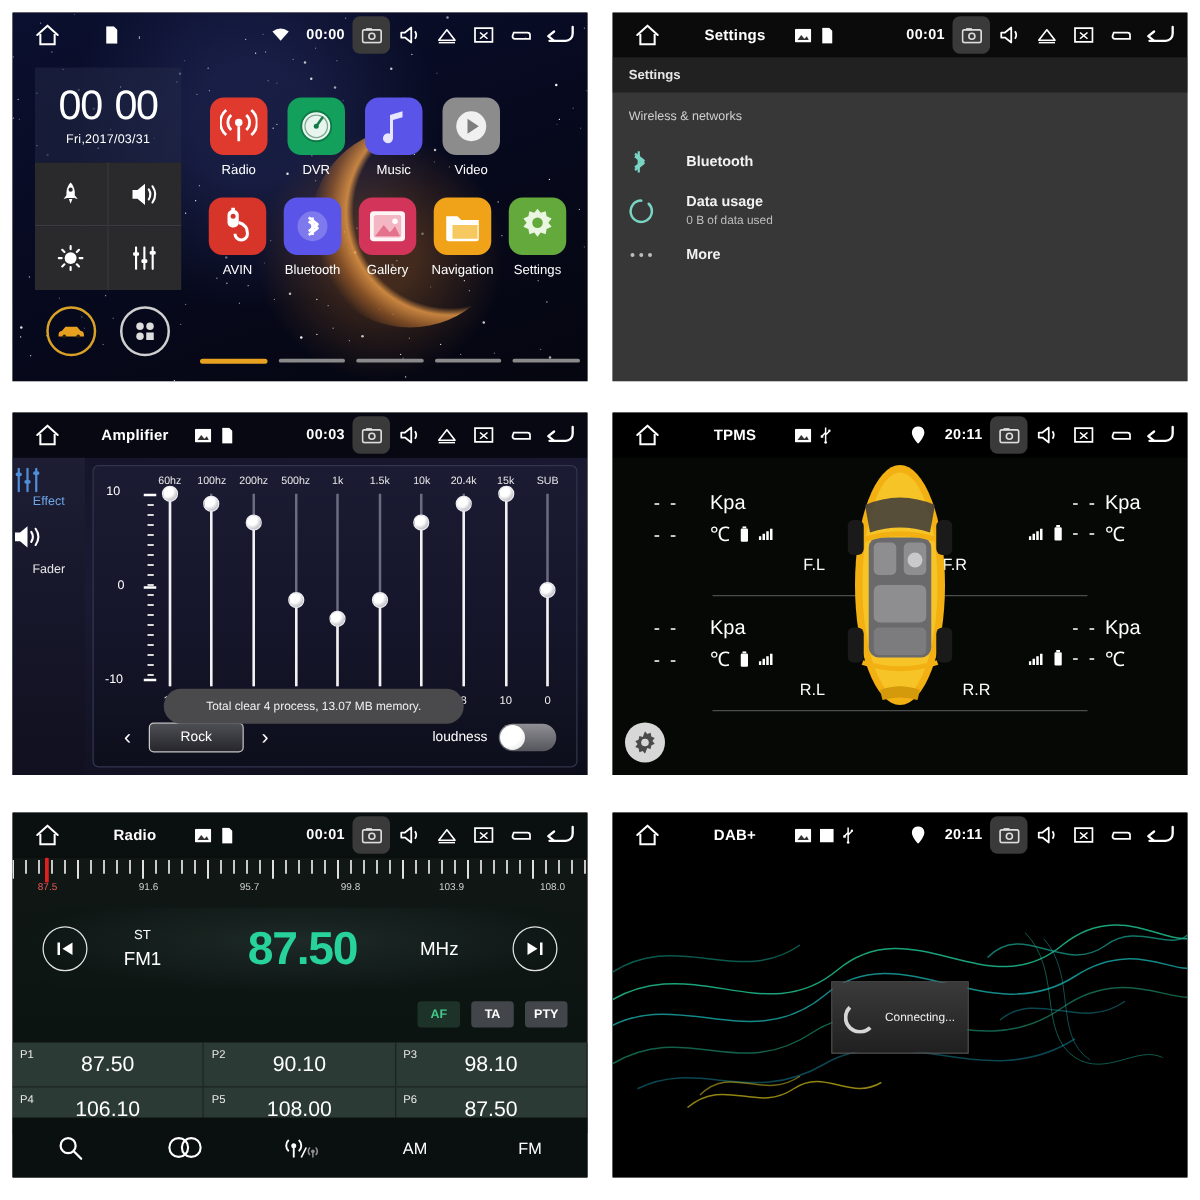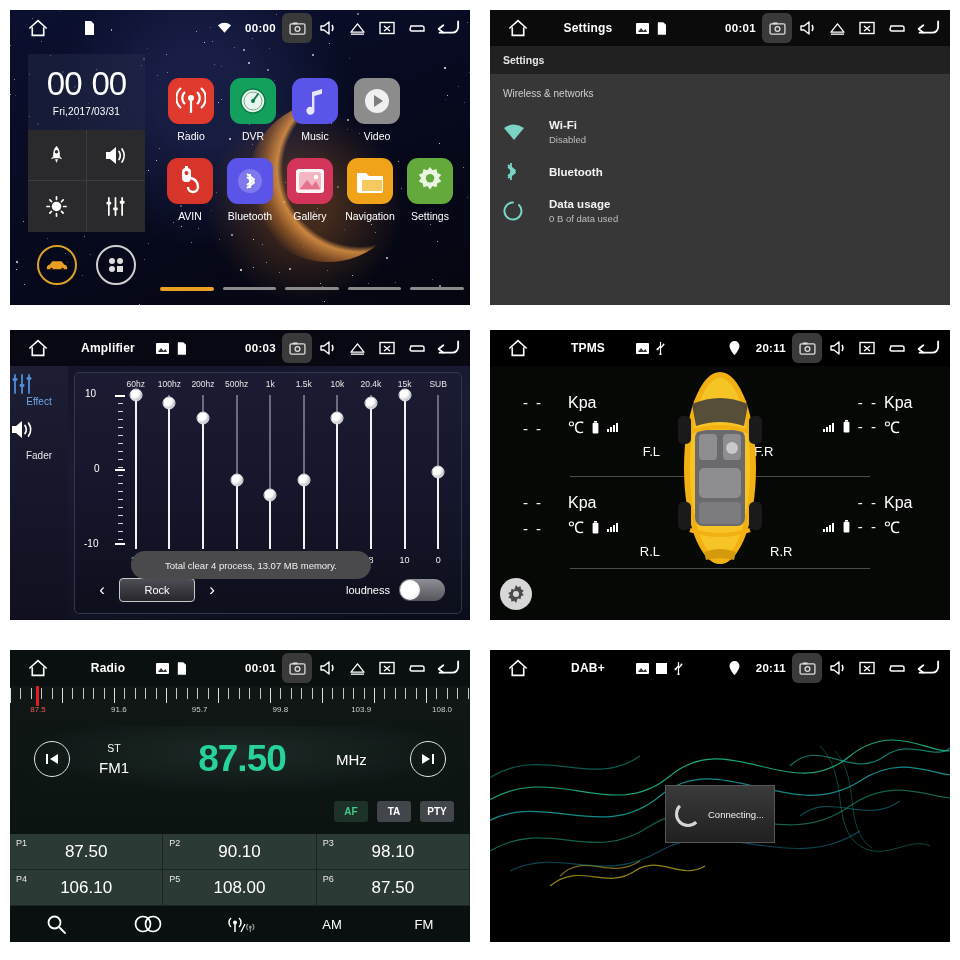--- a/index.html
+++ b/index.html
@@ -194,21 +194,21 @@
   .rdsrow { position: absolute; right: 16px; top: 115px; display: flex; gap: 9px; }
   .rdsbtn { width: 34px; height: 21px; border-radius: 3px; background: #42464a; color: #fff;
     font-size: 10px; font-weight: bold; display: flex; align-items: center; justify-content: center; }
   .rdsbtn.on { background: #1d3329; color: #45c98a; }
   .presets { position: absolute; left: 0; right: 0; top: 148px; height: 72px; display: grid;
     grid-template-columns: repeat(3,1fr); grid-template-rows: 1fr 1fr; }
   .preset { position: relative; background: #2c3a36; border-right: 1px solid #1b2421; border-bottom: 1px solid #1b2421;
     display: flex; align-items: center; justify-content: center; }
   .preset .pidx { position: absolute; left: 6px; top: 4px; color: #e8e8e8; font-size: 9px; }
   .preset .pval { color: #fff; font-size: 17px; }
-  .radiobar { position: absolute; left: 0; right: 0; bottom: 0; height: 36px; background: #0a100f;
+  .radiobar { position: absolute; left: 0; right: 0; bottom: 0; height: 48px; background: #0a100f;
     display: flex; align-items: center; }
   .radiobar > div { flex: 1; text-align: center; color: #fff; font-size: 13px;
     display: flex; align-items: center; justify-content: center; }
 
   
   #panel-dab .body { position: absolute; top: 36px; left: 0; right: 0; bottom: 0; background: #000; overflow: hidden; }
   .smoke { position: absolute; inset: 0; }
   .dab-radio { position: absolute; left: 50%; top: 50%; transform: translate(-50%,-50%);
     width: 110px; height: 58px; background: linear-gradient(180deg,#3a3a3a,#202020);
     border: 1px solid #575757; display: flex; align-items: center; }
@@ -677,49 +677,50 @@
             </svg>
         </div>
       </div>
     </div>
     <div class="body">
       <div class="set-header">Settings</div>
       <div class="set-section">Wireless &amp; networks</div>
       <div id="settings-rows">
           <div class="set-row">
             <div class="set-ico">
-              <svg width="22" height="17" viewBox="0 0 22 17">
-                <path d="M1 4 Q11 -3 21 4 L11 16 Z" fill="#79d4c4"></path>
-              </svg>
-            </div>
-            <div class="set-text">
-              <div class="t1">Wi-Fi</div>
-              <div class="t2">Disabled</div>
-            </div>
-          </div>
-          <div class="set-row">
-            <div class="set-ico">
               <svg width="16" height="21" viewBox="0 0 16 21">
                 <path d="M5 4 L12 9.5 L5 15 M5 6 L12 11.5 L5 17" stroke="#79d4c4" stroke-width="1.8" fill="none" stroke-linejoin="round"></path>
                 <path d="M8 2 v17" stroke="#79d4c4" stroke-width="1.8"></path>
               </svg>
             </div>
             <div class="set-text">
               <div class="t1">Bluetooth</div>
             </div>
           </div>
           <div class="set-row">
             <div class="set-ico">
               <svg width="20" height="20" viewBox="0 0 20 20">
                 <path d="M10 1.5 a8.5 8.5 0 1 0 6 2.5" stroke="#79d4c4" stroke-width="2" fill="none" stroke-linecap="round"></path>
               </svg>
             </div>
             <div class="set-text">
               <div class="t1">Data usage</div>
               <div class="t2">0 B of data used</div>
+            </div>
+          </div>
+          <div class="set-row">
+            <div class="set-ico">
+              <svg width="20" height="6" viewBox="0 0 20 6">
+                <circle cx="3" cy="3" r="1.6" fill="#bdbdbd"></circle>
+                <circle cx="10" cy="3" r="1.6" fill="#bdbdbd"></circle>
+                <circle cx="17" cy="3" r="1.6" fill="#bdbdbd"></circle>
+              </svg>
+            </div>
+            <div class="set-text">
+              <div class="t1">More</div>
             </div>
           </div>
         </div>
     </div>
   </div>
 
   <div class="panel" id="panel-amplifier">
     <div class="statusbar" style="background:#080812">
       <div class="sb-home">
         <svg width="20" height="18" viewBox="0 0 24 22">

